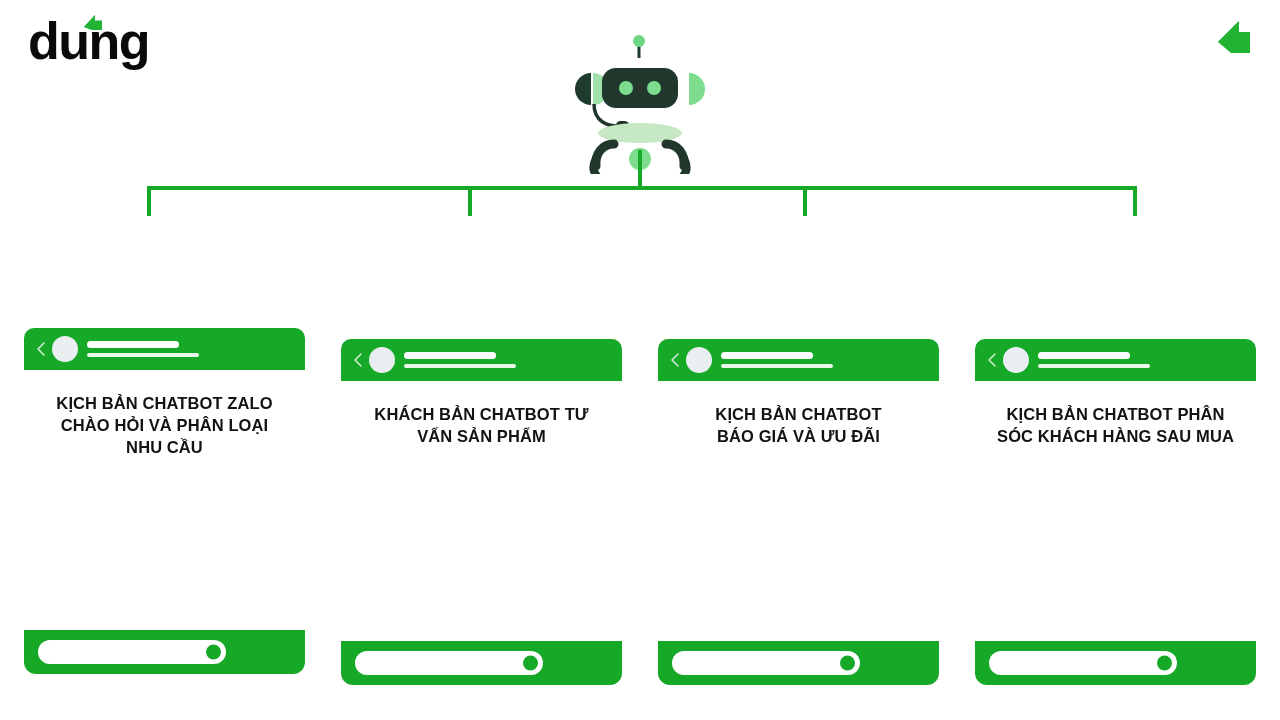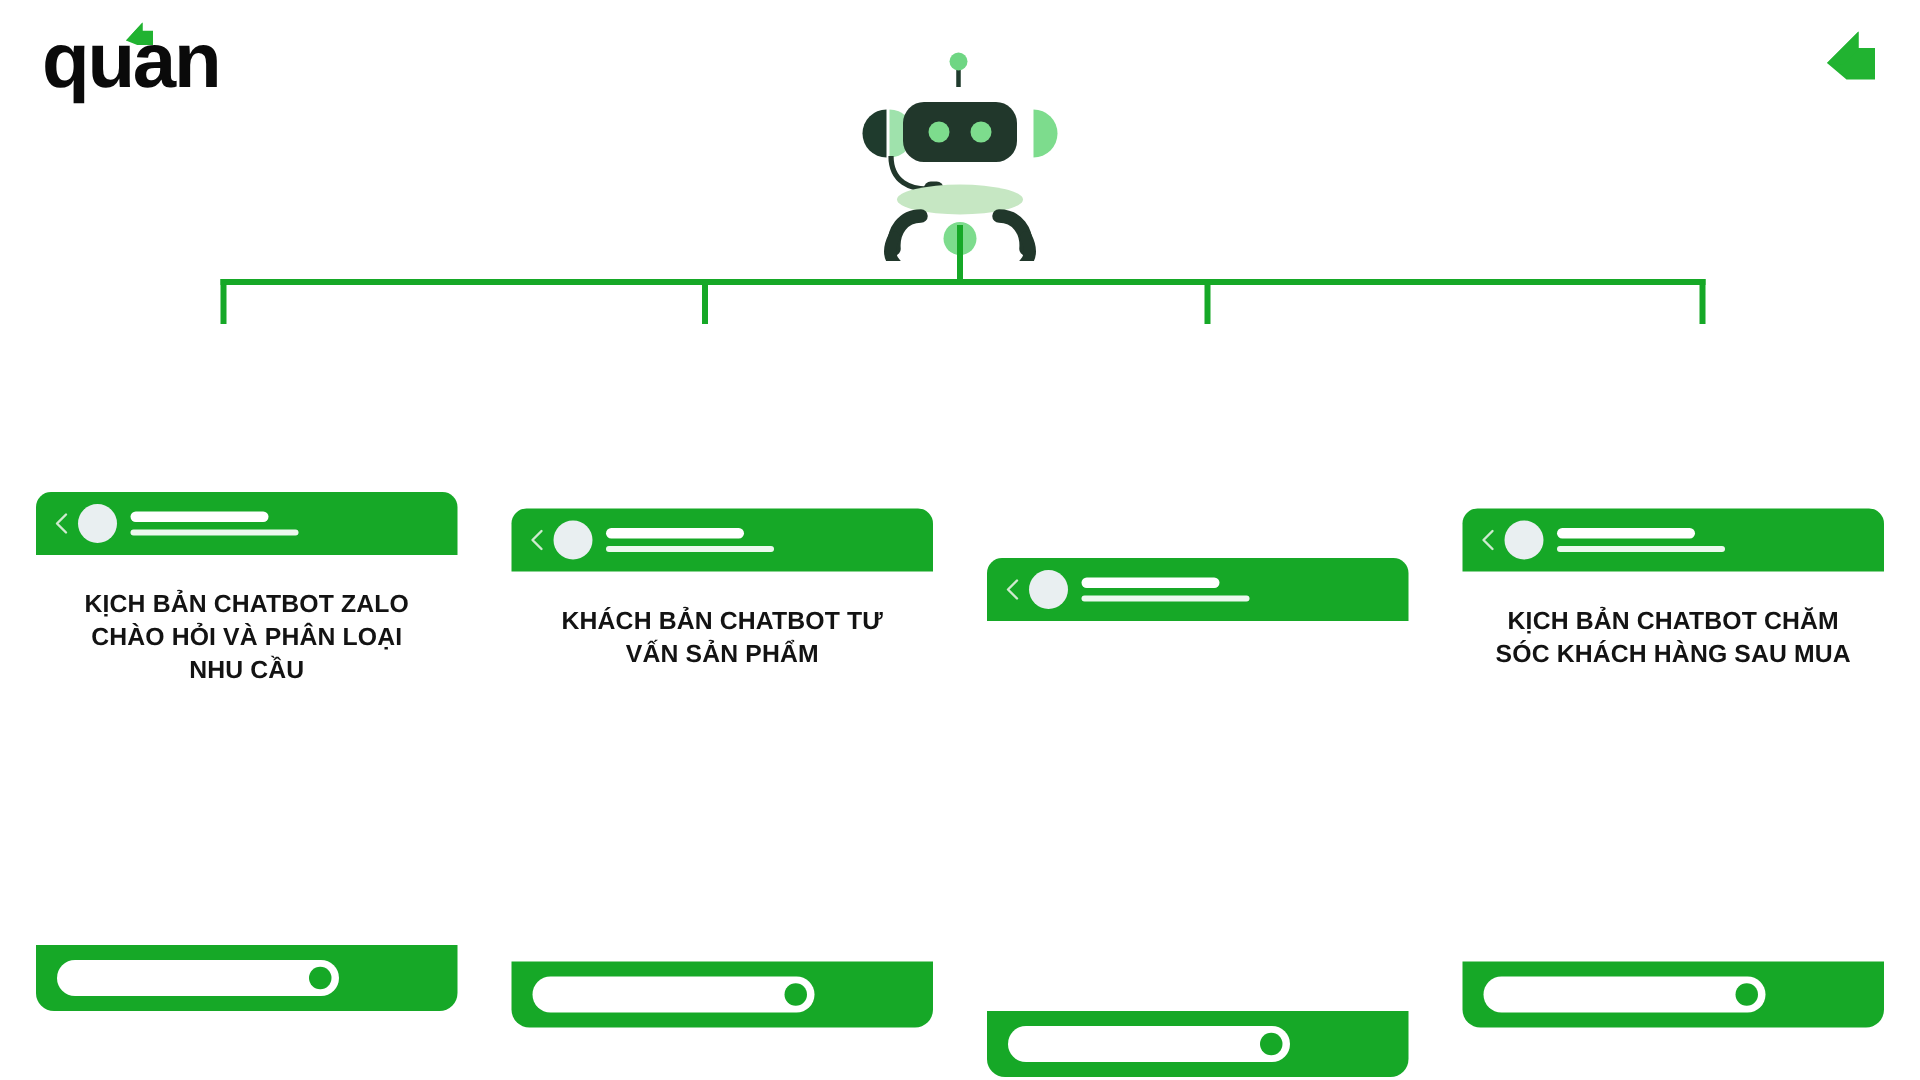--- a/index.html
+++ b/index.html
@@ -181,21 +181,21 @@
     width: 15px;
     height: 15px;
     border-radius: 50%;
     background: #16a827;
   }
 </style>
 </head>
 <body>
 
 <div id="brand-logo">
-  <span class="wordmark">quan</span>
+  <span class="wordmark">dung</span>
   <svg class="logo-arrow" viewBox="0 0 22 22">
     <path d="M2 15 L13 3 L13 8.5 L20 8.5 L20 18 L9.5 18 Z" fill="#21b331"></path>
     <path d="M2 15 L13 3 L13 9 L7 15 Z" fill="#21b331"></path>
   </svg>
 </div>
 
 <svg id="corner-mark" viewBox="0 0 44 44">
   <path d="M6 26 L27 5 L27 16 L38 16 L38 37 L19 37 Z" fill="#21b331"></path>
   <path d="M6 26 L27 5 L27 17 L17 27 Z" fill="#21b331"></path>
 </svg>
@@ -282,39 +282,41 @@
     <div class="chat-header">
       <svg class="back-chevron" viewBox="0 0 14 16">
         <path d="M10 2 L4 8 L10 14" stroke="#cfeacf" stroke-width="1.6" fill="none" stroke-linecap="round" stroke-linejoin="round"></path>
       </svg>
       <div class="avatar"></div>
       <div class="header-lines">
         <div class="line-a"></div>
         <div class="line-b"></div>
       </div>
     </div>
+    <div class="card-title">KỊCH BẢN CHATBOT
+BÁO GIÁ VÀ ƯU ĐÃI</div>
     <div class="chat-footer">
       <div class="input-pill">
         <div class="send-dot"></div>
       </div>
     </div>
   </div>
 
   <div class="card">
     <div class="chat-header">
       <svg class="back-chevron" viewBox="0 0 14 16">
         <path d="M10 2 L4 8 L10 14" stroke="#cfeacf" stroke-width="1.6" fill="none" stroke-linecap="round" stroke-linejoin="round"></path>
       </svg>
       <div class="avatar"></div>
       <div class="header-lines">
         <div class="line-a"></div>
         <div class="line-b"></div>
       </div>
     </div>
-    <div class="card-title">KỊCH BẢN CHATBOT CHĂM
+    <div class="card-title">KỊCH BẢN CHATBOT PHÂN
 SÓC KHÁCH HÀNG SAU MUA</div>
     <div class="chat-footer">
       <div class="input-pill">
         <div class="send-dot"></div>
       </div>
     </div>
   </div>
 
 </div>
 

